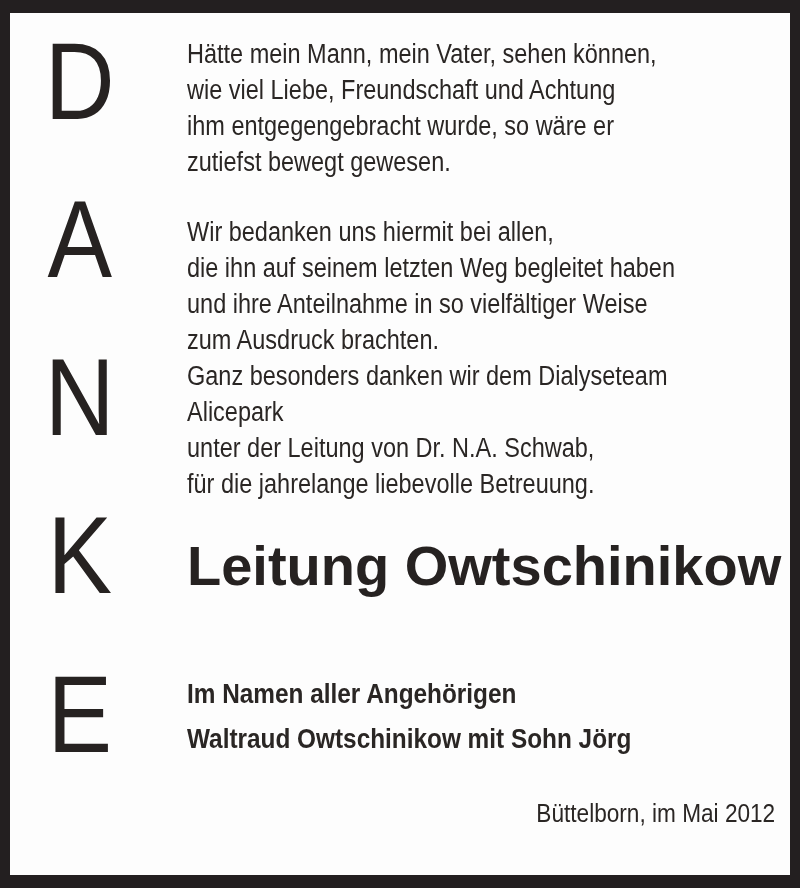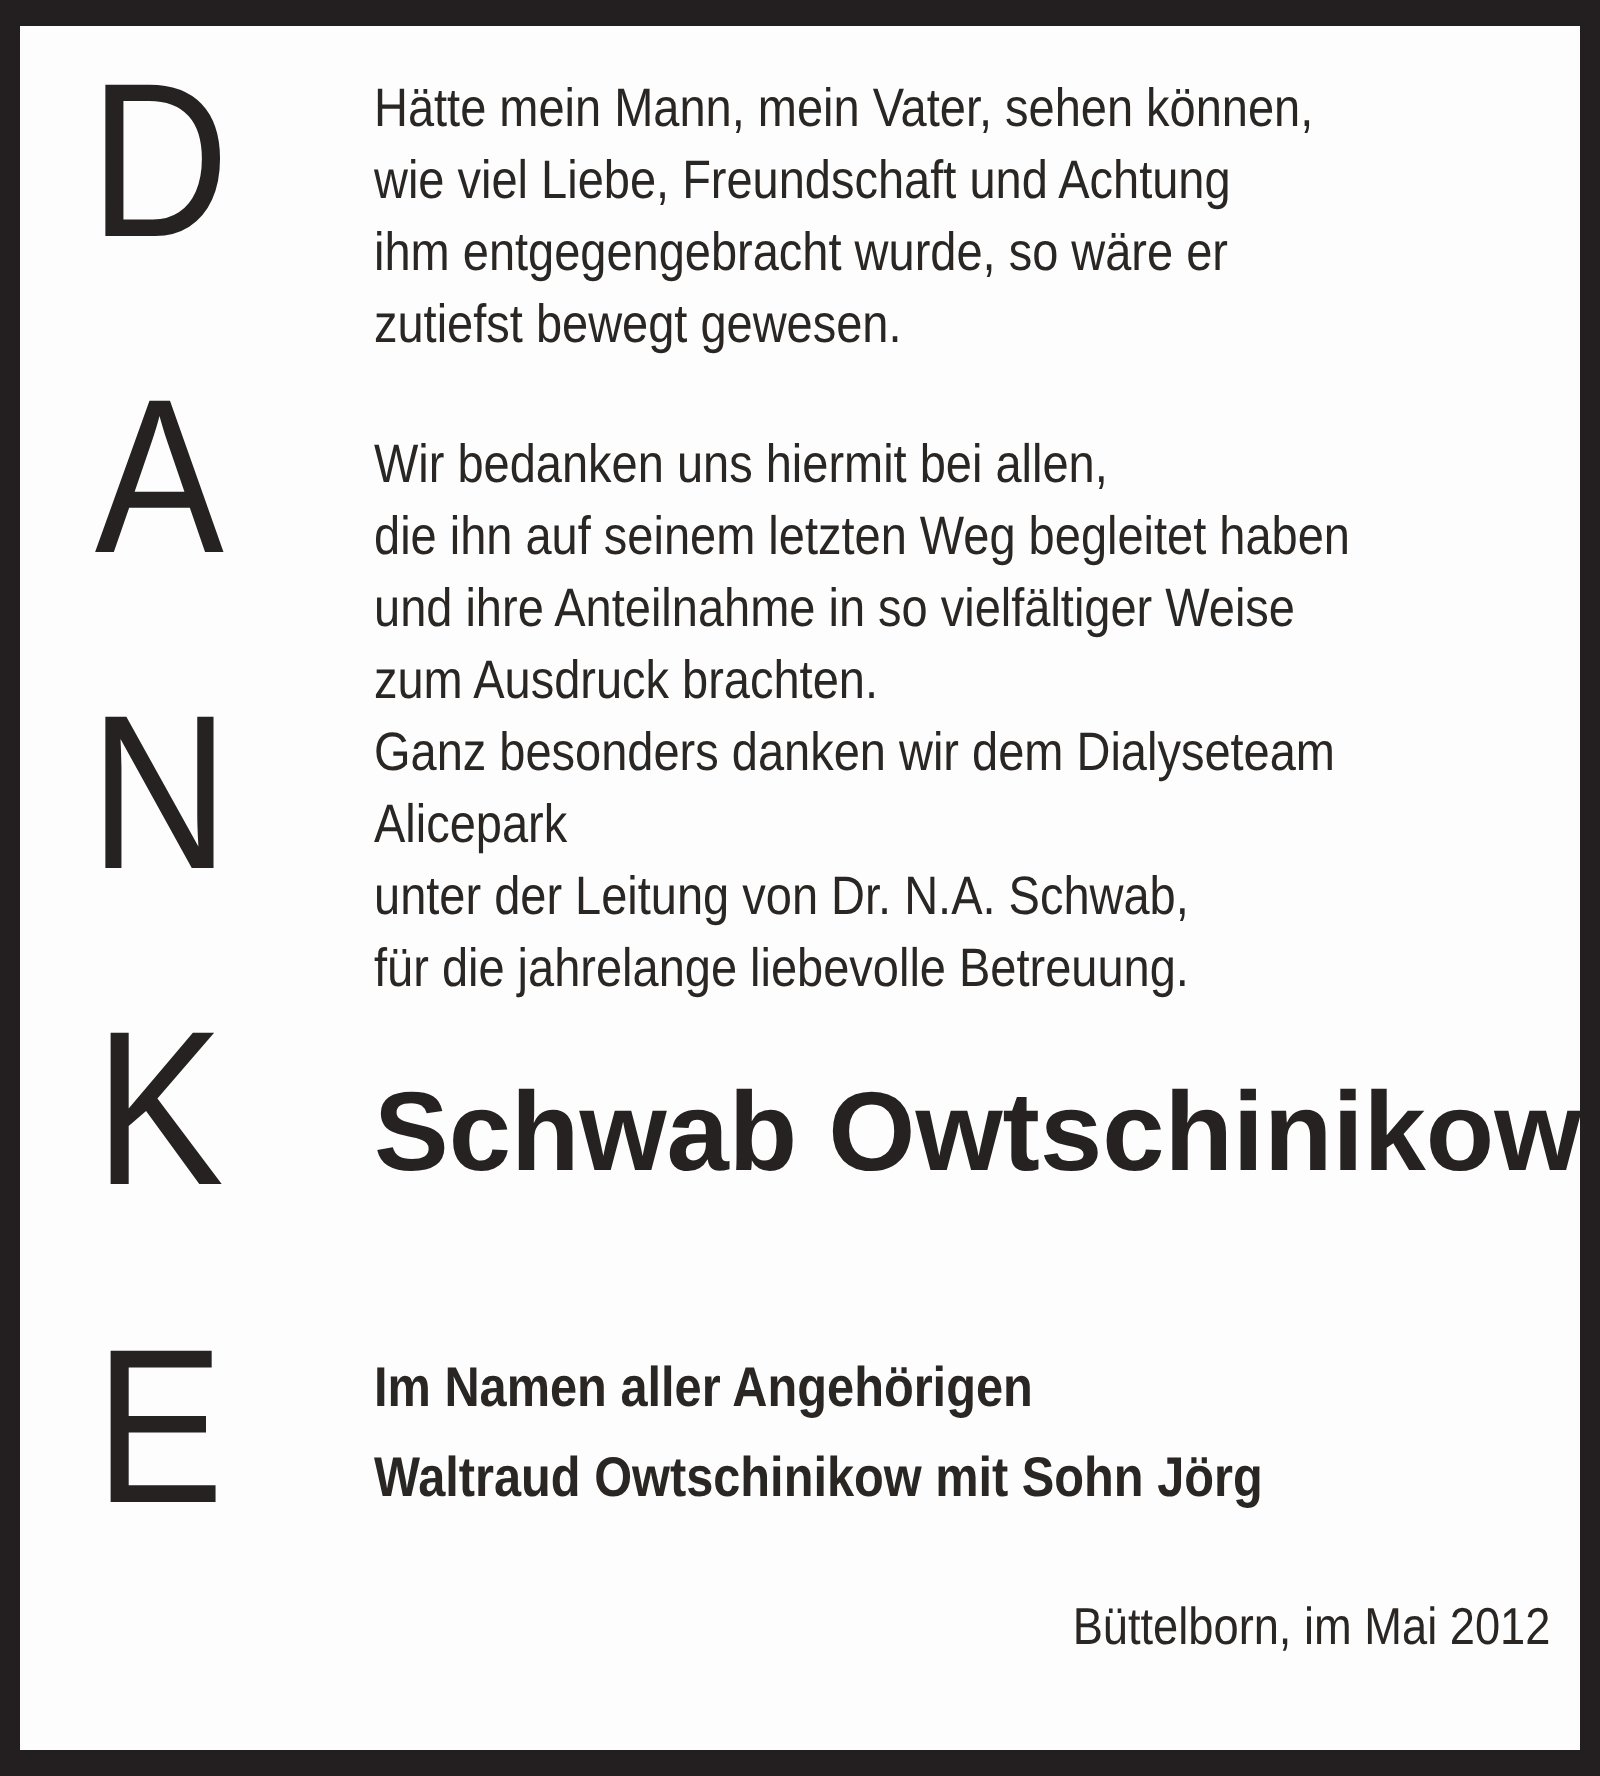--- a/index.html
+++ b/index.html
@@ -108,18 +108,18 @@
 zutiefst bewegt gewesen.</div>
 
 <div id="p2" class="block para cond">Wir bedanken uns hiermit bei allen,
 die ihn auf seinem letzten Weg begleitet haben
 und ihre Anteilnahme in so vielfältiger Weise
 zum Ausdruck brachten.
 Ganz besonders danken wir dem Dialyseteam Alicepark
 unter der Leitung von Dr. N.A. Schwab,
 für die jahrelange liebevolle Betreuung.</div>
 
-<div id="deceased-name" class="block">Schwab Owtschinikow</div>
+<div id="deceased-name" class="block">Leitung Owtschinikow</div>
 
 <div id="signature" class="block cond">Im Namen aller Angehörigen
 Waltraud Owtschinikow mit Sohn Jörg</div>
 
 <div id="dateline" class="block">Büttelborn, im Mai 2012</div>
 
 </body></html>

